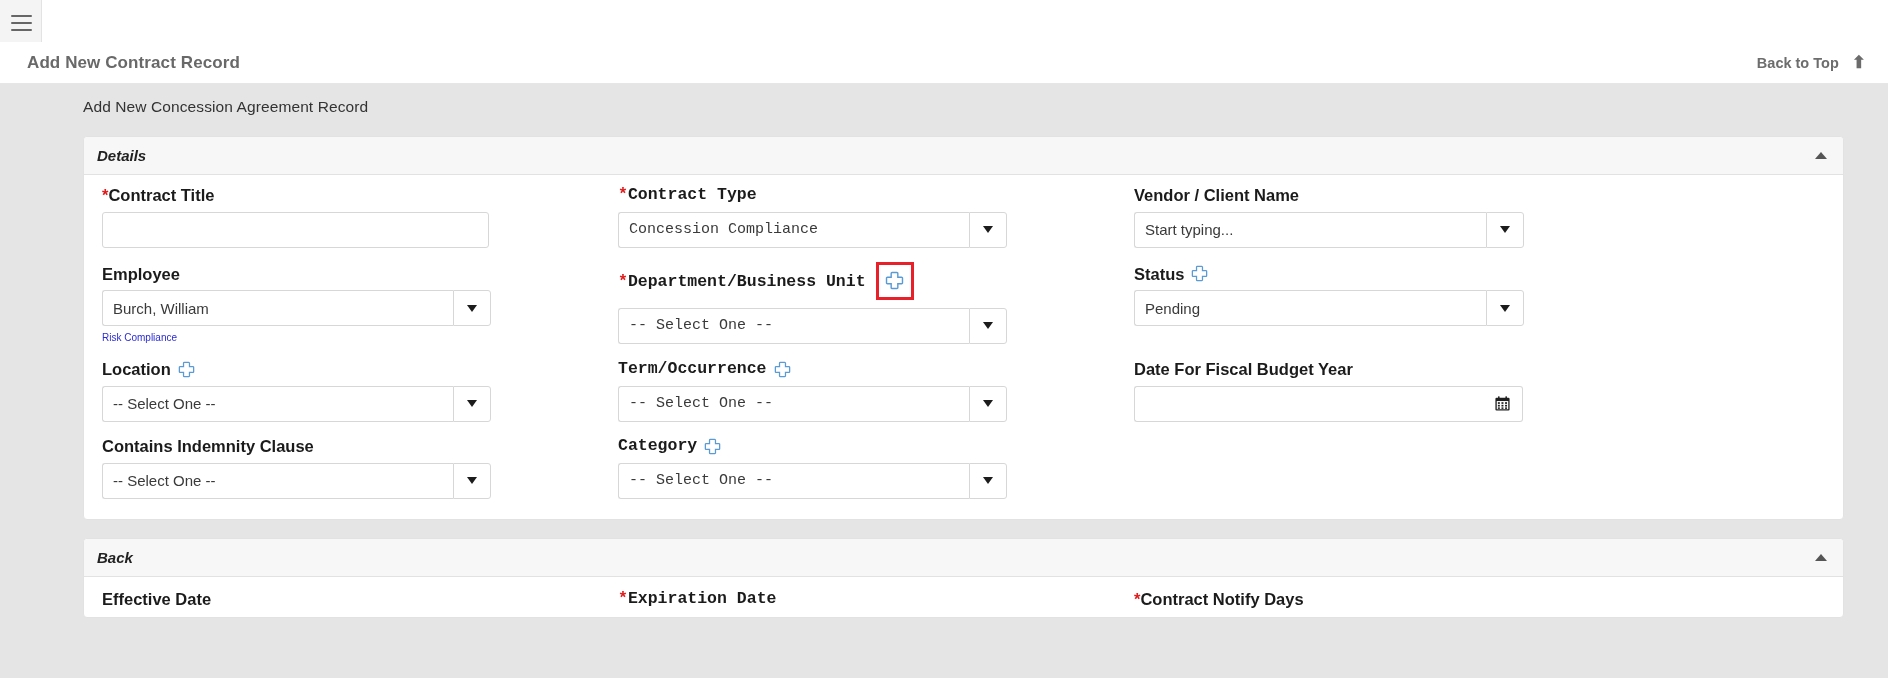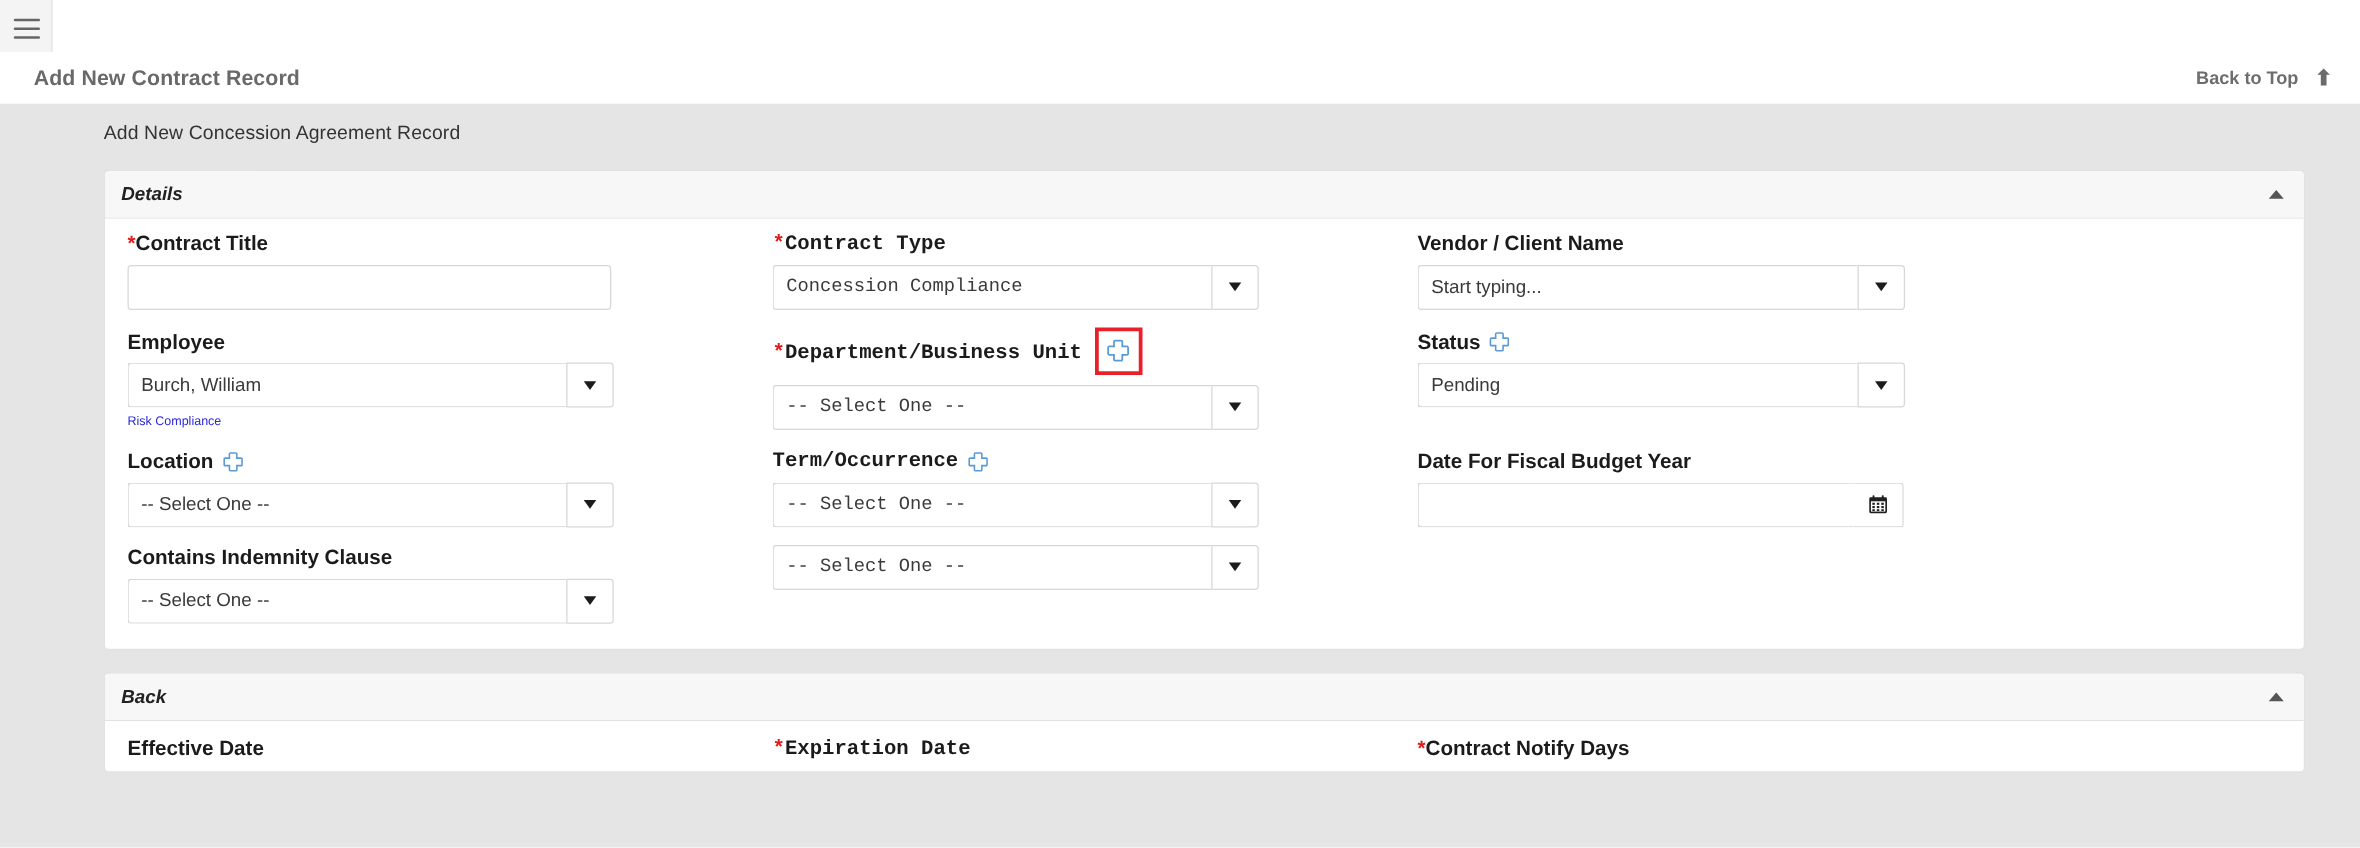--- a/index.html
+++ b/index.html
@@ -382,20 +382,28 @@
               </div>
               <div class="ctrl fld-std">
                 <div class="select-box">-- Select One --</div>
                 <div class="select-arrow">
                     <div class="caret-down"></div>
                   </div>
               </div>
             </div>
 
             <div class="col col-b">
+              <div class="label-line">
+                <span>Category</span>
+                <span class="plus-icon">
+                  <svg viewBox="0 0 20 20" width="17" height="17" aria-hidden="true">
+                    <path d="M7.4 1.6 h5.2 a0.9 0.9 0 0 1 0.9 0.9 v4 h4 a0.9 0.9 0 0 1 0.9 0.9 v5.2 a0.9 0.9 0 0 1 -0.9 0.9 h-4 v4 a0.9 0.9 0 0 1 -0.9 0.9 h-5.2 a0.9 0.9 0 0 1 -0.9 -0.9 v-4 h-4 a0.9 0.9 0 0 1 -0.9 -0.9 v-5.2 a0.9 0.9 0 0 1 0.9 -0.9 h4 v-4 a0.9 0.9 0 0 1 0.9 -0.9 z" fill="none" stroke="#5b9bd5" stroke-width="1.5"></path>
+                  </svg>
+                </span>
+              </div>
               <div class="ctrl fld-mid">
                 <div class="select-box">-- Select One --</div>
                 <div class="select-arrow">
                     <div class="caret-down"></div>
                   </div>
               </div>
             </div>
 
             <div class="col col-c"></div>
           </div>

